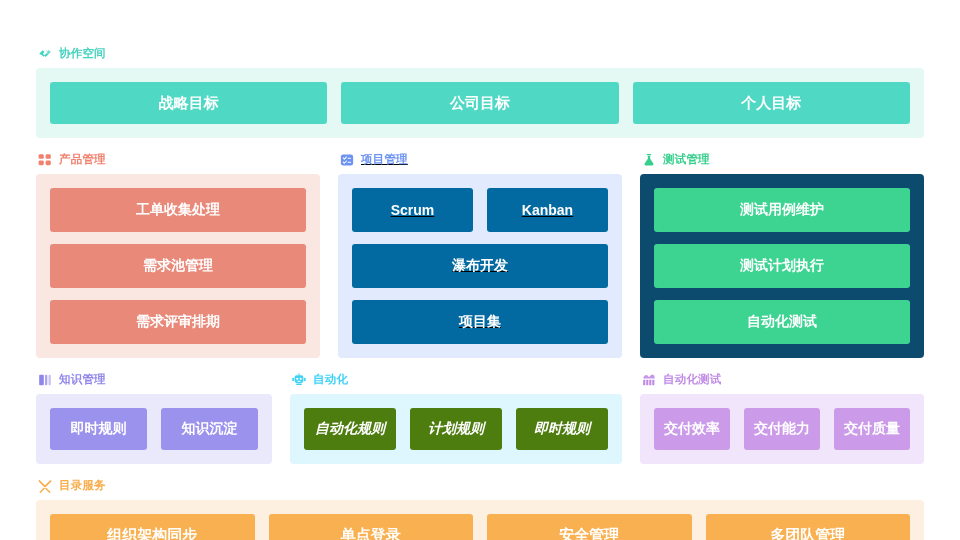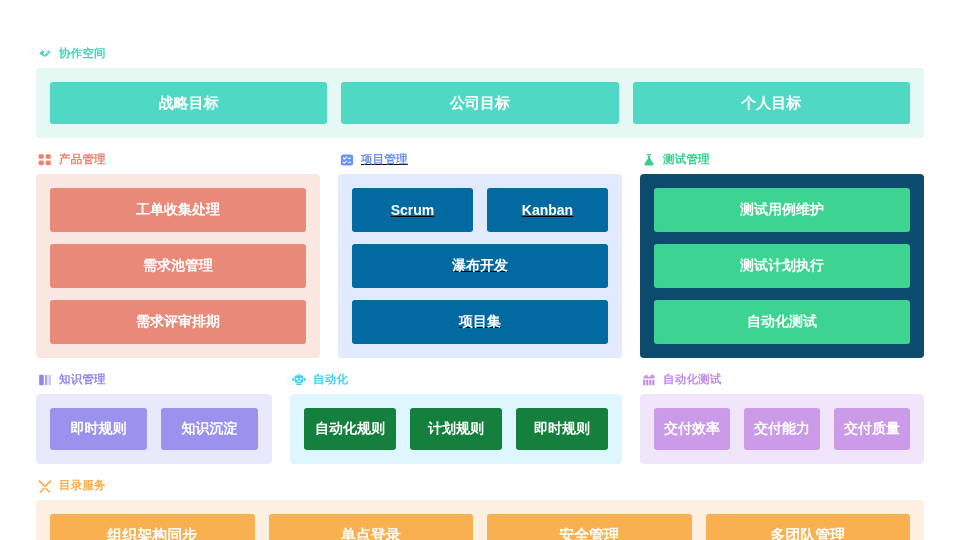--- a/index.html
+++ b/index.html
@@ -71,21 +71,21 @@
 
   .p-green  { background: #0c4a6e; }
   .c-green  { background: #3dd492; }
   .t-green  { color: #35cf8b; }
 
   .p-violet { background: #e9e9fb; }
   .c-violet { background: #9a92ec; }
   .t-violet { color: #8f86ea; }
 
   .p-cyan   { background: #def6fd; }
-  .c-cyan   { background: #15803d; }
+  .c-cyan   { background: #4d7c0f; font-style: italic; }
   .t-cyan   { color: #3ed2f5; }
 
   .p-purple { background: #f1e5fb; }
   .c-purple { background: #cb9bea; }
   .t-purple { color: #c08be6; }
 
   .p-orange { background: #fdf0e0; }
   .c-orange { background: #f9b050; }
   .t-orange { color: #f9ac4a; }
 </style>

